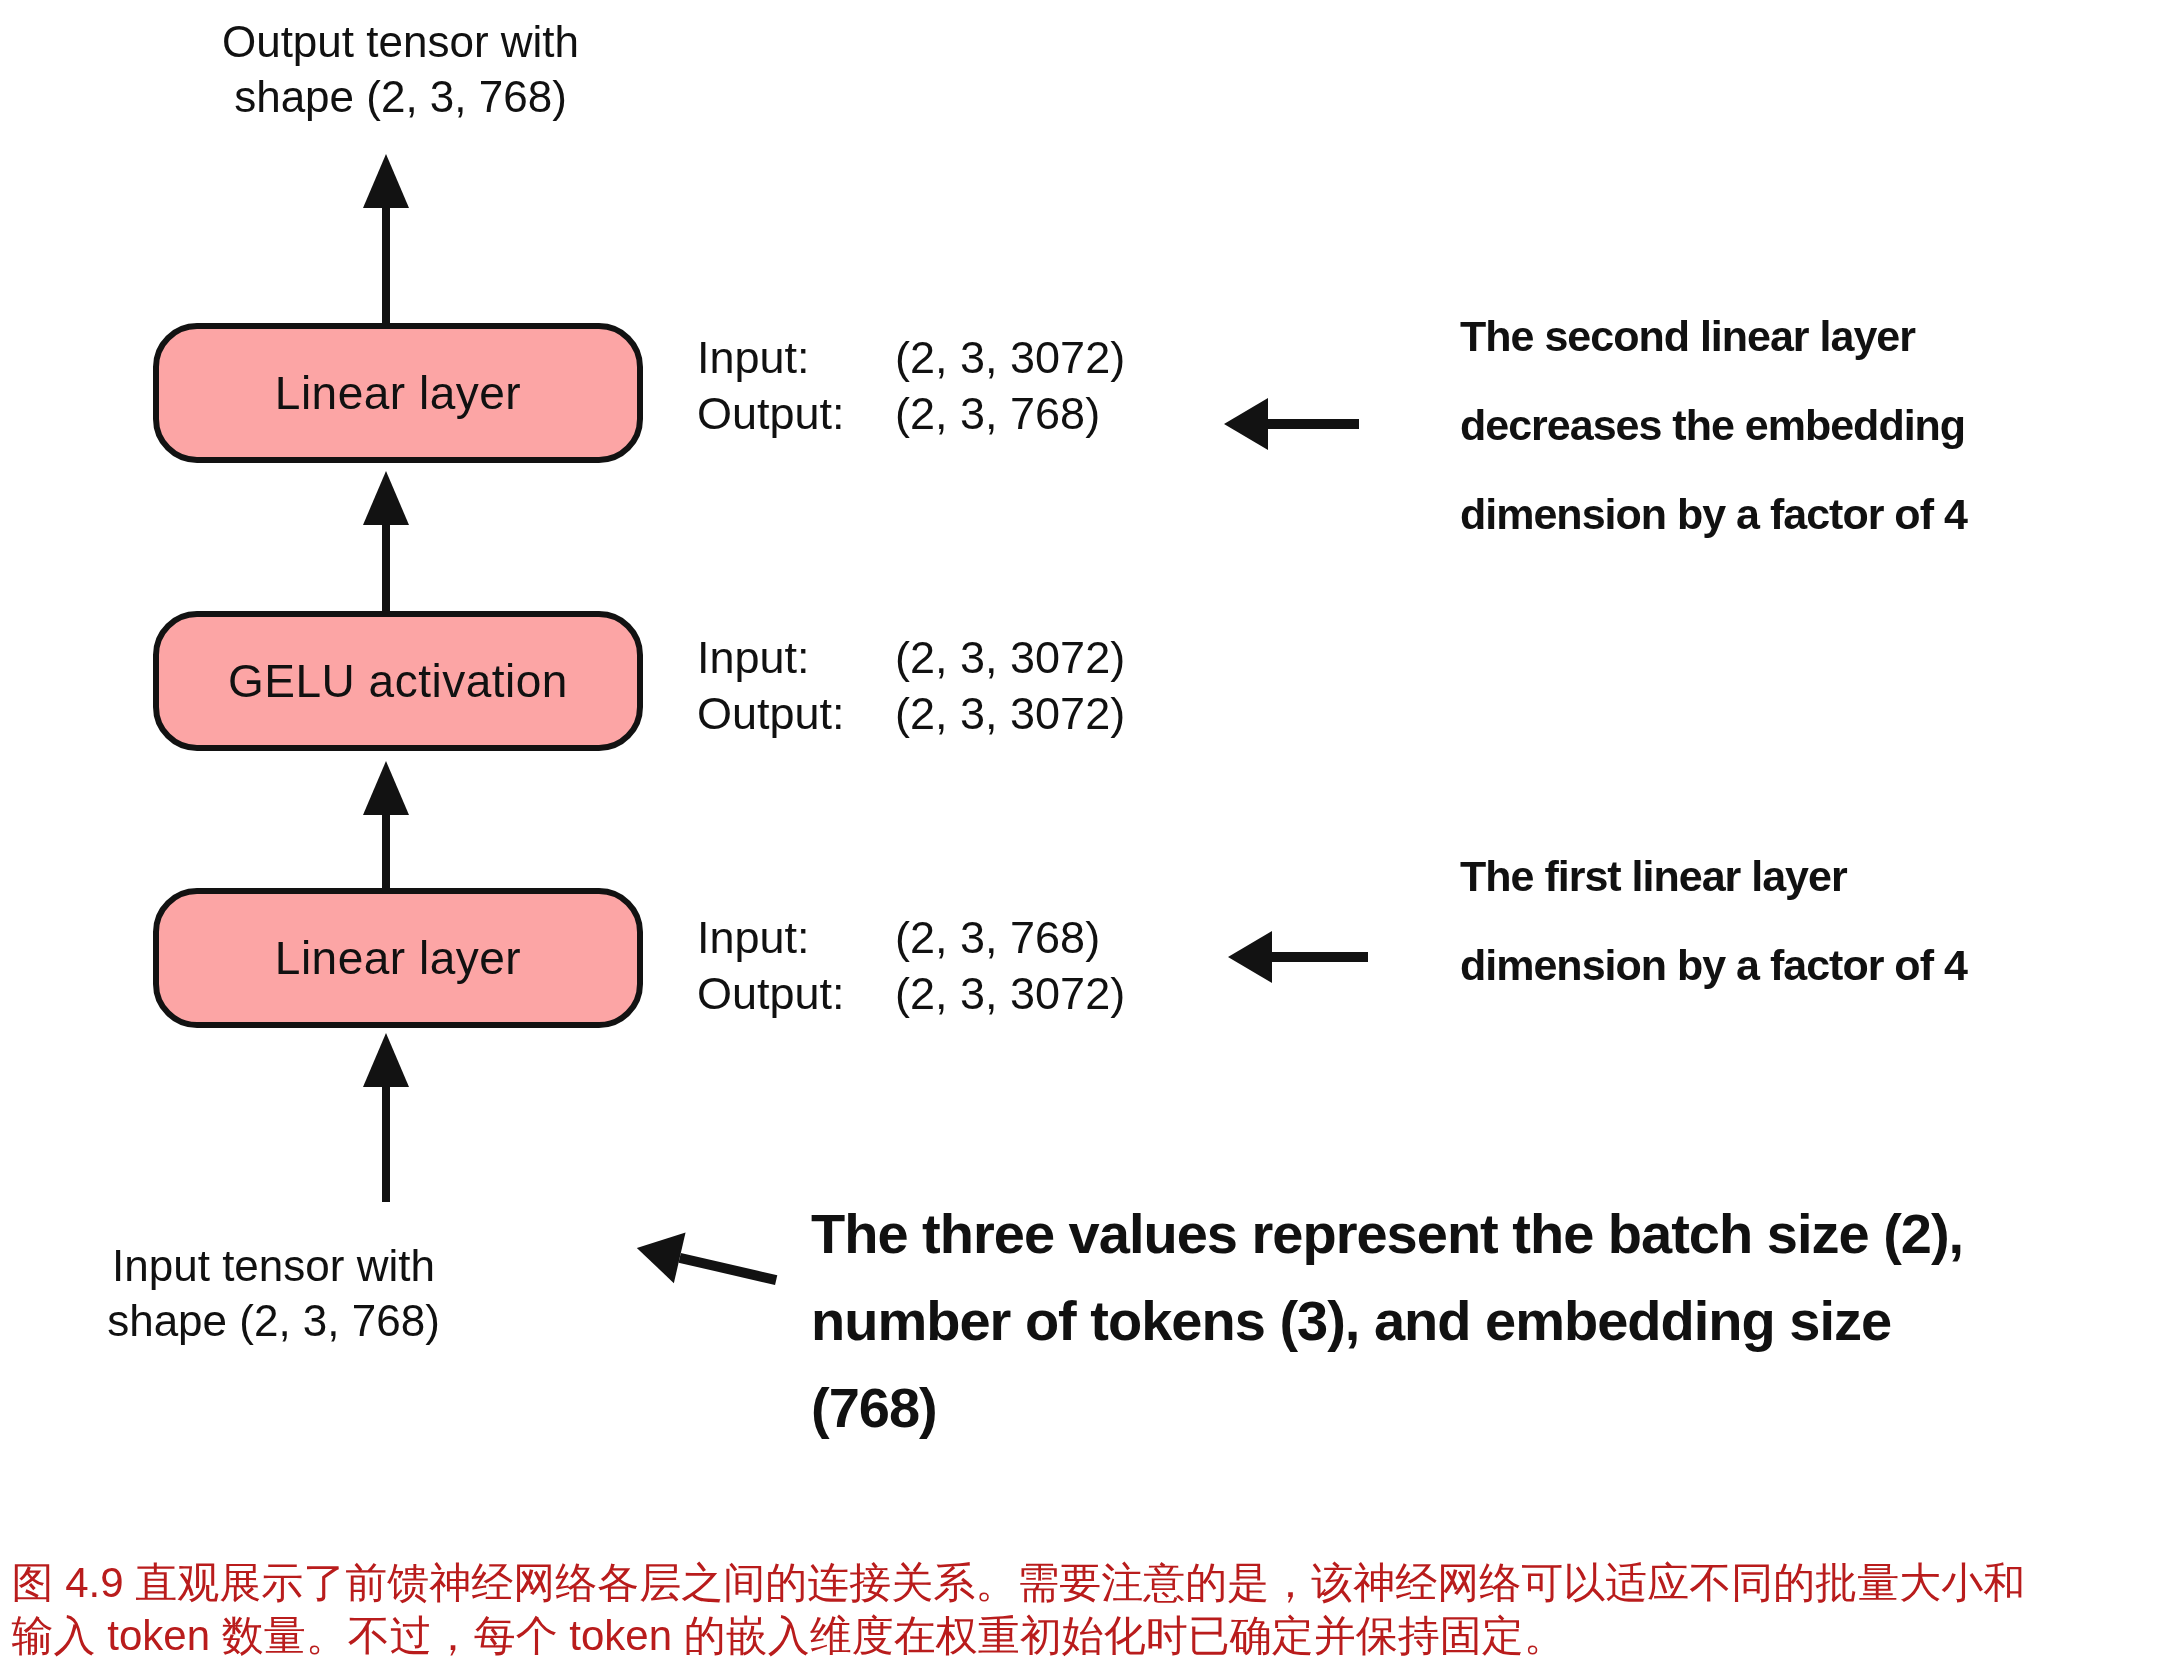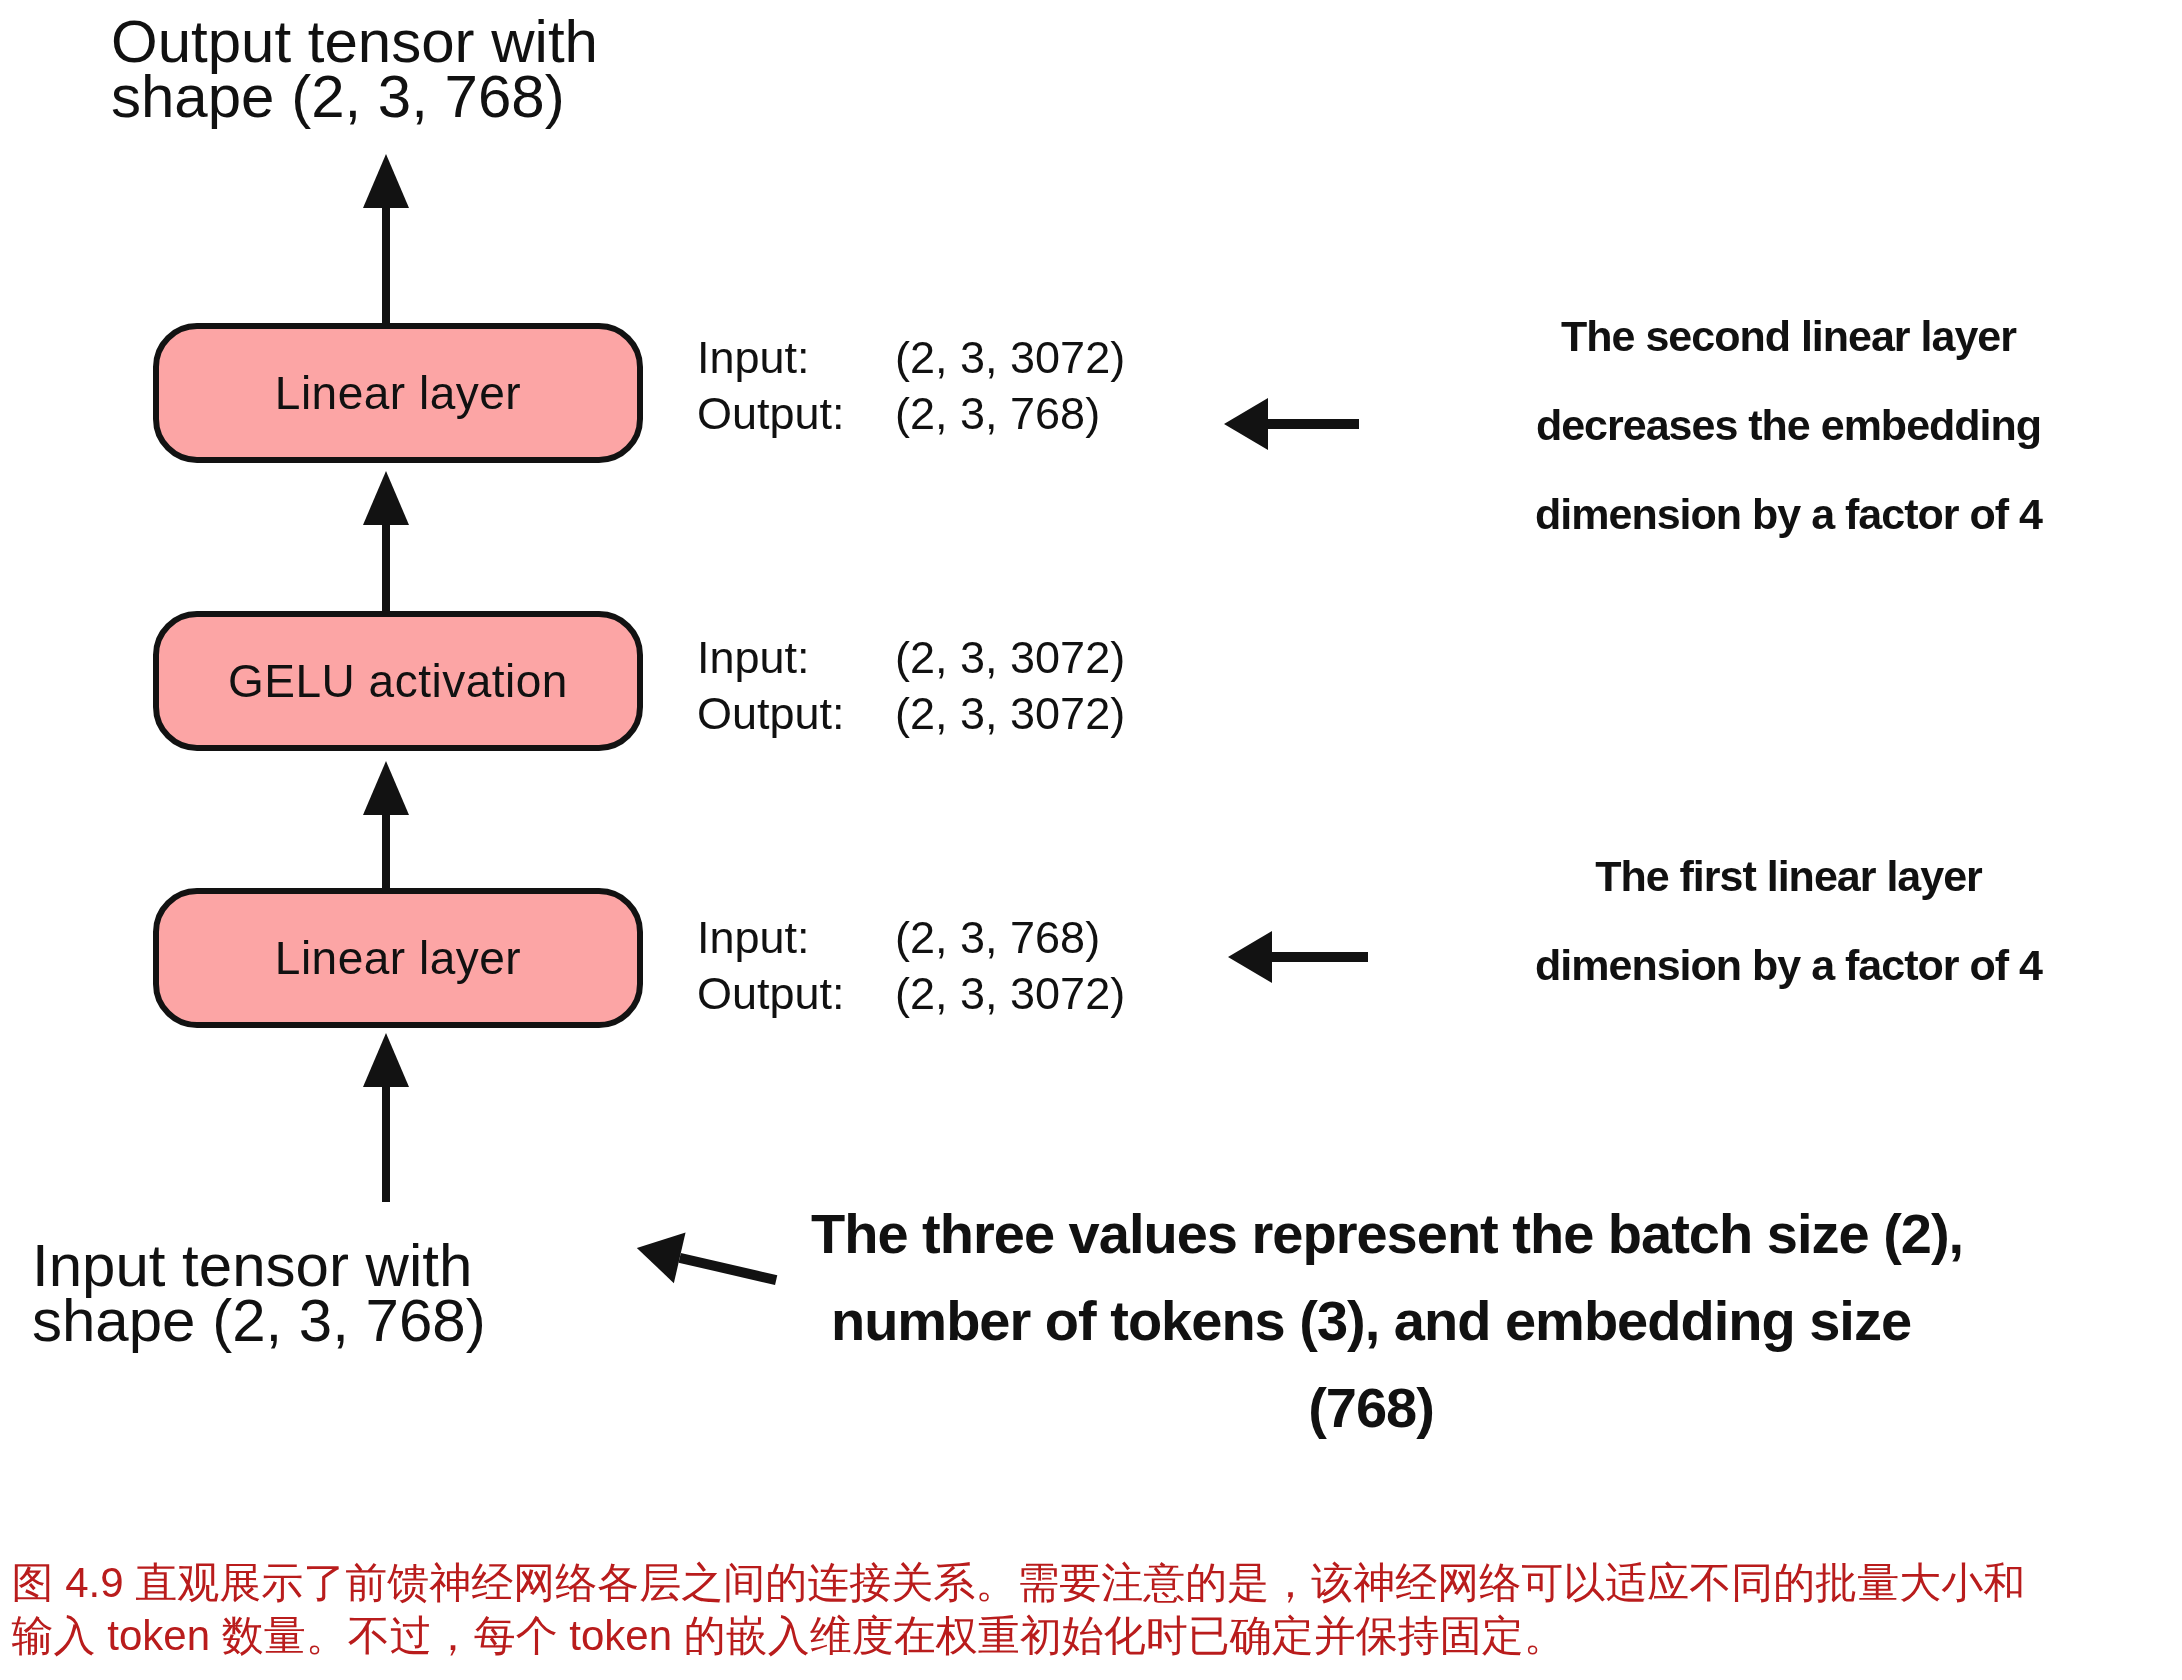--- a/index.html
+++ b/index.html
@@ -41,38 +41,38 @@
     width:0;height:0;
     border-top:26px solid transparent;
     border-bottom:26px solid transparent;
     border-right:44px solid #121212;
   }
   .harrow .hstem{flex:1;height:9.7px;background:#121212;}
 
   
   .tensor-label{
     position:absolute;
-    font-size:60px;
+    text-align:center;
+    font-size:44px;
     line-height:55px;
   }
 
   
   .io-block{
     position:absolute;
     display:grid;
     grid-template-columns:198px auto;
     font-size:45px;
     line-height:56px;
     white-space:nowrap;
   }
 
   
   .annotation{
     position:absolute;
-    text-align:center;
     font-weight:700;
     font-size:43px;
     line-height:89px;
     letter-spacing:-1px;
     white-space:nowrap;
   }
   .annotation.big{font-size:56px;line-height:87px;}
 
   
   .caption{

